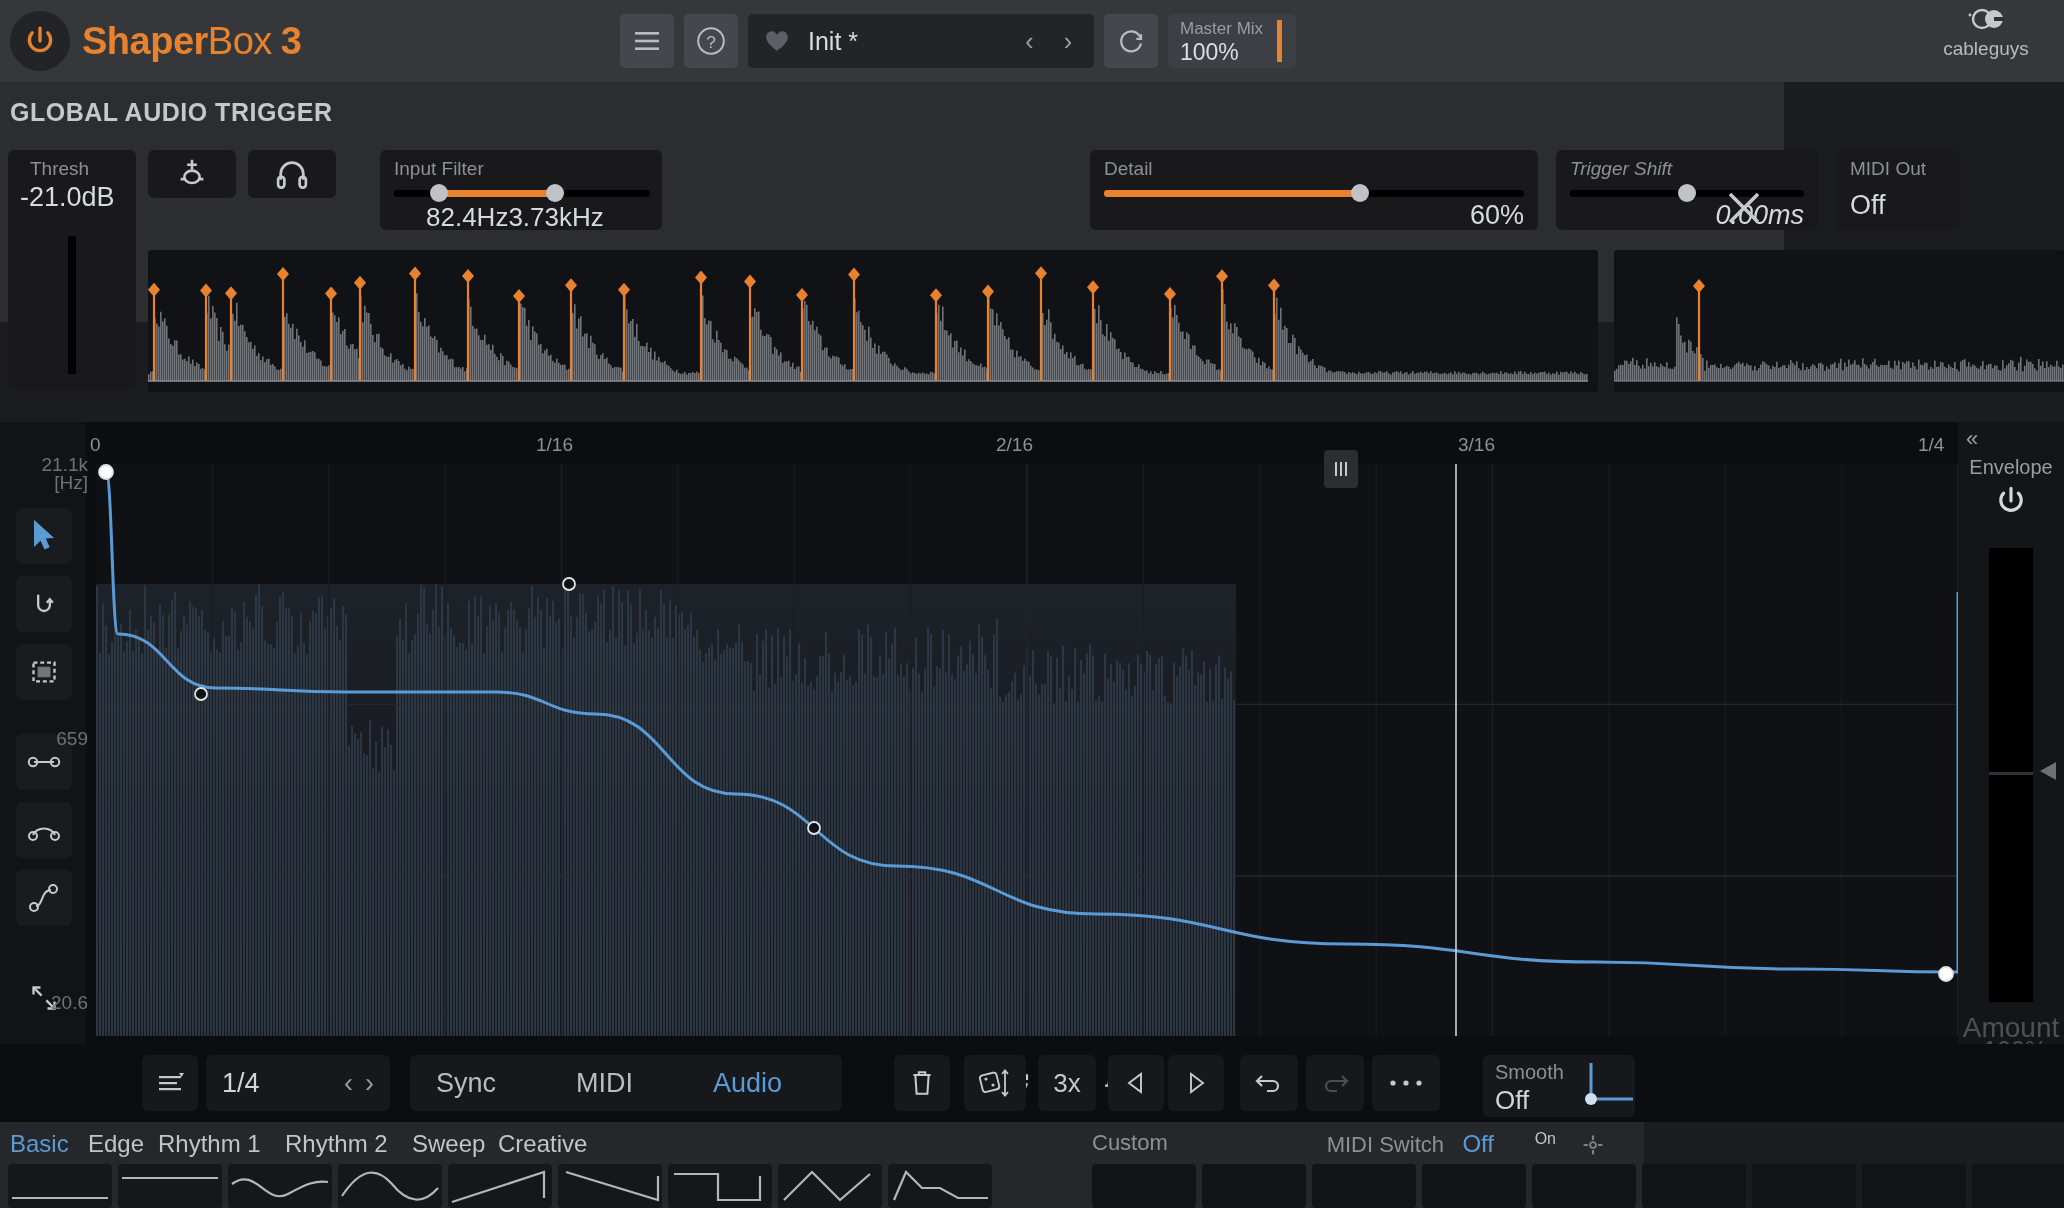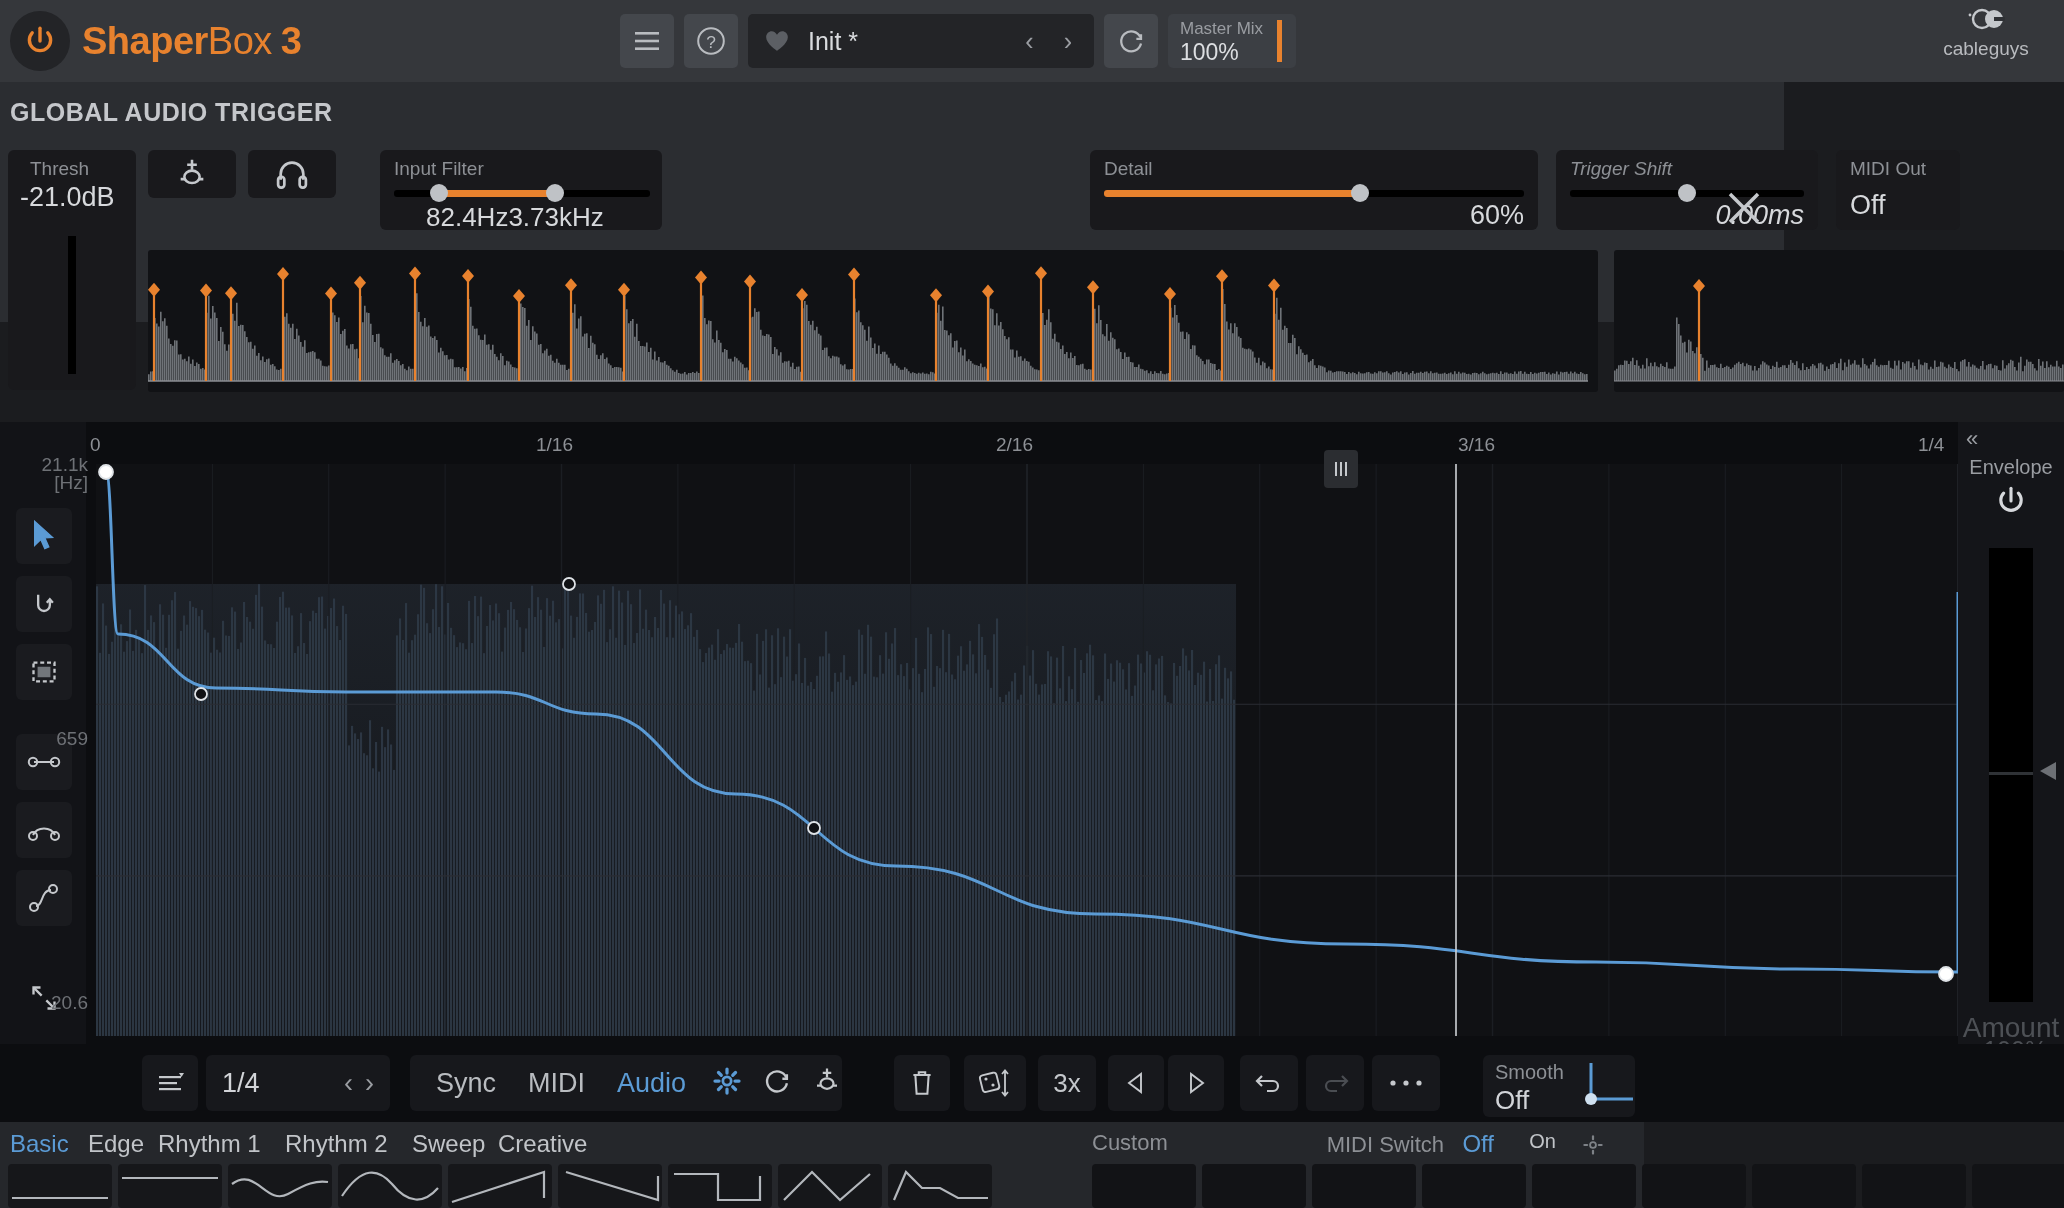--- a/index.html
+++ b/index.html
@@ -143,21 +143,21 @@
   .sm-v { position: absolute; left: 12px; top: 30px; font-size: 26px; color: #d2d4d8; }
 
   
   .presetbar { position: absolute; left: 0; top: 1122px; width: 1644px; height: 86px; background: #25272b; }
   .cat { position: absolute; top: 8px; font-size: 24px; color: #c1c4c8; cursor: pointer; }
   .cat.active { color: #5b9bd5; }
   .shape { position: absolute; top: 42px; height: 44px; background: #16171a; border-radius: 4px; cursor: pointer; }
   .custom-lbl { position: absolute; left: 1092px; top: 8px; font-size: 22px; color: #8d9095; }
   .ms-lbl { position: absolute; right: 200px; top: 10px; font-size: 22px; color: #8d9095; }
   .ms-off { position: absolute; right: 150px; top: 8px; font-size: 24px; color: #5b9bd5; cursor: pointer; }
-  .ms-on  { position: absolute; right: 88px; top: 8px; font-size: 20px; color: #c1c4c8; cursor: pointer; }
+  .ms-on  { position: absolute; right: 88px; top: 8px; font-size: 16px; color: #c1c4c8; cursor: pointer; }
   .cslot { position: absolute; top: 42px; width: 104px; height: 44px; background: #121316; border-radius: 4px; cursor: pointer; }
 </style>
 </head>
 <body>
 
 <div class="app">
 
   <div class="topbar">
     <div class="power-logo">
       <svg width="34" height="34" viewBox="0 0 24 24">
@@ -878,21 +878,21 @@
         <polygon points="24,2 29,2 26.5,6" fill="#c5c8cc"></polygon>
       </svg>
     </div>
     <div class="tb-group" style="left:206px;width:184px;padding:0 16px;justify-content:space-between;">
       <span class="rate-txt">1/4</span>
       <span style="display:flex;gap:12px;">
         <span class="rate-txt" style="cursor:pointer;color:#9a9da2">‹</span>
         <span class="rate-txt" style="cursor:pointer;color:#9a9da2">›</span>
       </span>
     </div>
-    <div class="tb-group" style="left:410px;width:432px;padding:0 10px;">
+    <div class="tb-group" style="left:410px;width:432px;padding:0 10px;gap:48px;">
       <span class="mode-btn">Sync</span>
       <span class="mode-btn">MIDI</span>
       <span class="mode-btn active">Audio</span>
       <span style="width:10px"></span>
       <span style="cursor:pointer;padding:0 10px">
         <svg width="30" height="30" viewBox="0 0 24 24">
           <circle cx="12" cy="12" r="3.3" fill="none" stroke="#5b9bd5" stroke-width="2.2"></circle>
           <g stroke="#5b9bd5" stroke-width="2.6" stroke-linecap="round">
             <line x1="12" y1="2.4" x2="12" y2="5.6"></line>
               <line x1="12" y1="18.4" x2="12" y2="21.6"></line>

